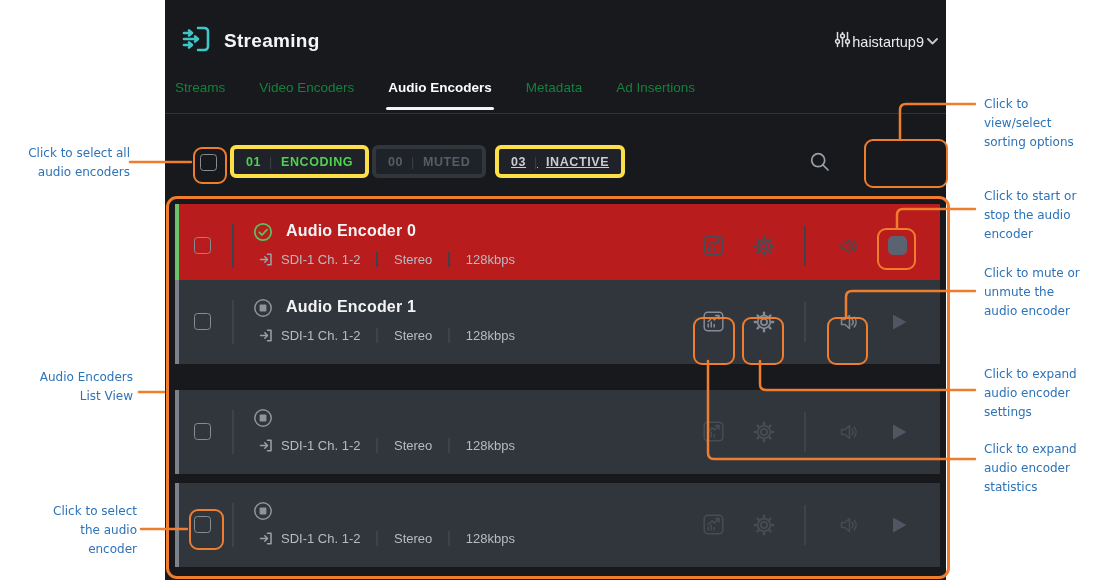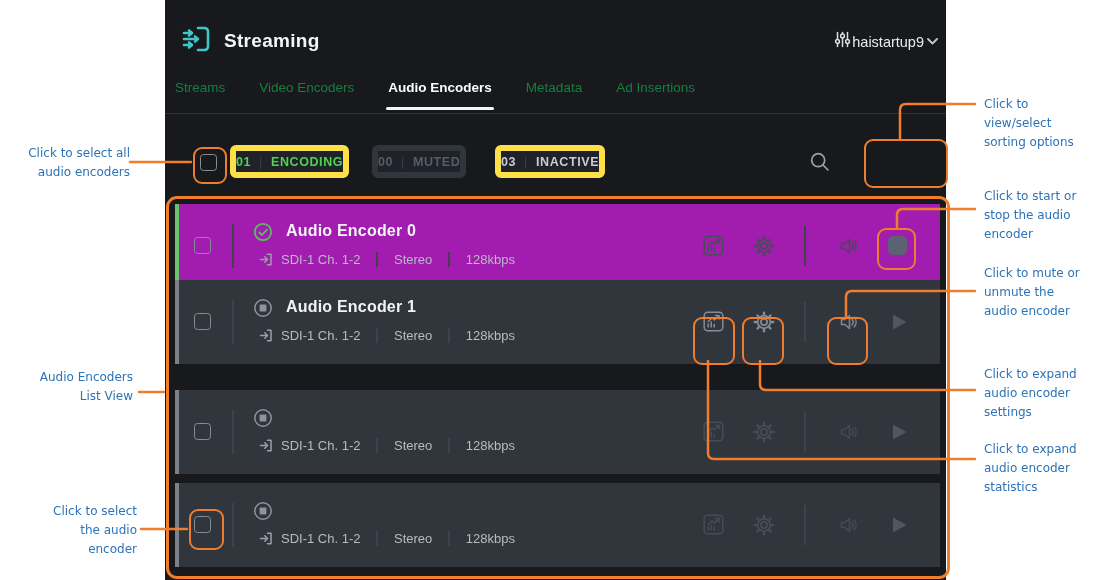--- a/index.html
+++ b/index.html
@@ -18,40 +18,40 @@
   .tabs{position:absolute;left:0;top:80px;width:781px;height:34px;border-bottom:1px solid #30343a;
         display:flex;gap:34px;padding-left:10px;box-sizing:border-box;}
   .tab{position:relative;font-size:13.5px;color:#15803d;padding-bottom:14px;height:fit-content;cursor:default;}
   .tab.active{color:#fbfcfd;font-weight:bold;}
   .tab.active::after{content:"";position:absolute;left:-2px;right:-2px;bottom:-1px;height:3px;
         background:#f2f4f5;border-radius:2px;}
 
   .cb{box-sizing:border-box;width:17px;height:17px;border:1.6px solid #868c94;border-radius:3.5px;background:transparent;}
   .cb-all{position:absolute;left:35px;top:154px;}
 
-  .badge{position:absolute;top:145px;height:33px;box-sizing:border-box;border:6px solid #fde047;border-radius:6px;
-         background:#1f2329;display:flex;align-items:center;gap:8px;padding:0 0;
+  .badge{position:absolute;top:145px;height:33px;box-sizing:border-box;border:4px solid #fde047;border-radius:6px;
+         background:#1f2329;display:flex;align-items:center;gap:8px;padding:0 12px;
          font-size:12.5px;font-weight:bold;letter-spacing:.6px;}
   .badge .bsep{color:#3c4148;font-weight:normal;}
   .badge-encoding{left:65px;color:#4fd24f;}
   .badge-muted{left:207px;color:#575d66;border-color:#31353c;text-align:right;}
-  .badge-inactive{left:330px;color:#c9cdd2;}
+  .badge-inactive{left:330px;color:#c9cdd2;text-decoration:underline;}
 
   .search{position:absolute;left:644px;top:151px;color:#9aa1a8;display:flex;}
   .sort{position:absolute;left:701px;top:141px;width:76px;}
   .sort-row{display:flex;align-items:center;justify-content:space-between;height:20px;}
   .sort-label{color:#9aa1a8;font-size:13px;}
   .sort-value{color:#eef0f2;font-size:14px;font-weight:bold;}
   .sort .chev{color:#e7eaec;display:flex;}
   .sort-glyph{color:#9aa1a8;display:flex;}
 
   
   .row{position:absolute;left:10px;width:765px;height:84px;background:#31353c;border-left:4.5px solid #7b828b;
        box-sizing:border-box;}
-  .row-encoding{background:#a21caf;border-left-color:#6cc26c;}
+  .row-encoding{background:#b91c1c;border-left-color:#6cc26c;}
   .row .cb{position:absolute;left:15px;top:33px;}
   .vdiv{position:absolute;width:1.5px;background:#3e434b;}
   .d1{left:53px;top:20px;height:44px;}
   .d2{left:625px;top:22px;height:40px;}
   .status-icon{position:absolute;left:74px;top:18px;display:flex;}
   .st-ok{color:#58c05c;}
   .st-stop{color:#8e949c;}
   .row-title{position:absolute;left:107px;top:17px;color:#f1f3f4;font-size:16px;font-weight:bold;letter-spacing:.2px;line-height:20px;}
   .subline{position:absolute;left:80px;top:48px;display:flex;align-items:center;color:#b7bcc2;font-size:13px;}
   .subline .in-icon{color:#9aa1a8;display:flex;margin-right:7px;}

